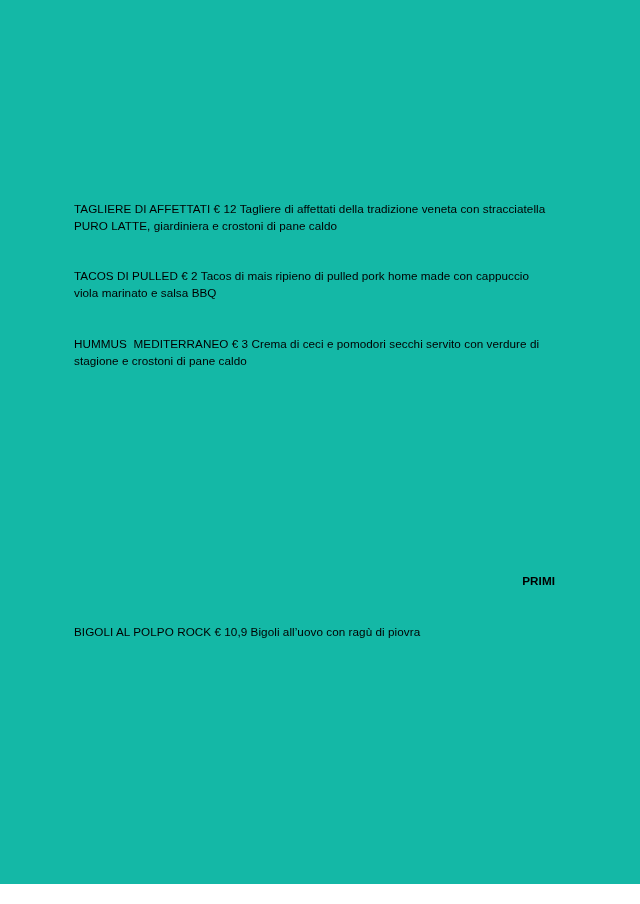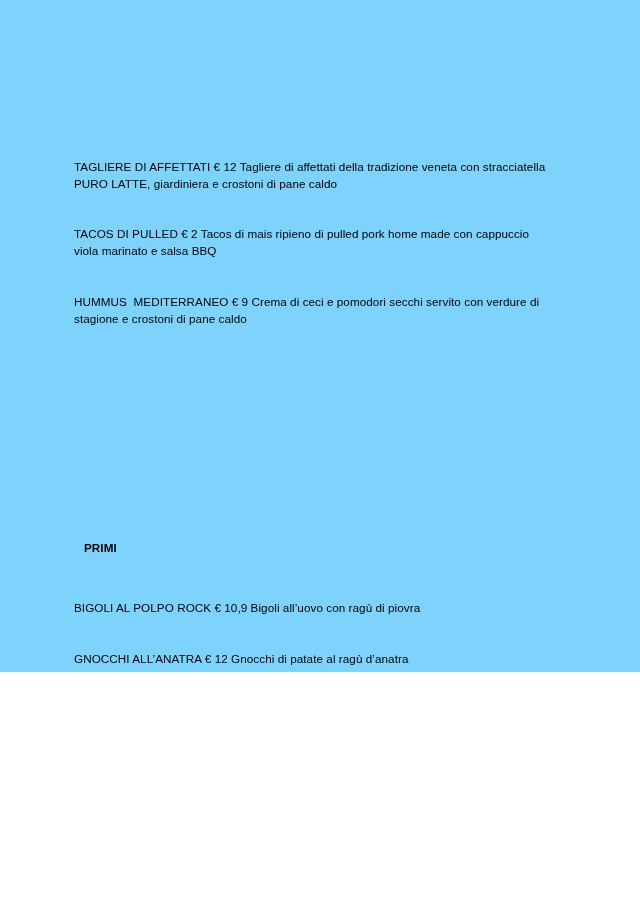--- a/index.html
+++ b/index.html
@@ -10,73 +10,73 @@
   body {
     width: 640px;
     height: 904px;
     font-family: "Liberation Sans", sans-serif;
     color: #000000;
     -webkit-font-smoothing: antialiased;
   }
   .page {
     position: relative;
     width: 640px;
-    height: 672px;
-    background: #7dd3fc;
+    height: 884px;
+    background: #14b8a6;
     box-sizing: border-box;
-    padding: 58px 84px 0 74px;
+    padding: 100px 84px 0 74px;
   }
   .menu-body {
     font-size: 11.7px;
     line-height: 16.85px;
     text-align: left;
     white-space: pre-wrap;
     word-wrap: break-word;
     letter-spacing: 0.005em;
   }
   .section {
     margin: 0;
     padding: 0;
   }
   .section-gap-1 { height: 16.85px; }
   .section-title {
     font-weight: bold;
-    margin: 10px;
+    margin: 1px;
     padding: 0;
     font-size: 11.7px;
     line-height: 16.85px;
+    text-align: right;
   }
   .menu-item {
     margin: 0;
     padding: 0;
     font-size: 11.7px;
     line-height: 16.85px;
     white-space: pre-wrap;
   }
 </style>
 </head>
 <body>
 
 <div class="page">
   <div class="menu-body">
 
     
     <div class="section">
       <p class="menu-item">TAGLIERE DI AFFETTATI € 12 Tagliere di affettati della tradizione veneta con stracciatella PURO LATTE, giardiniera e crostoni di pane caldo</p>
       <p class="menu-item">TACOS DI PULLED € 2 Tacos di mais ripieno di pulled pork home made con cappuccio viola marinato e salsa BBQ</p>
-      <p class="menu-item">HUMMUS  MEDITERRANEO € 9 Crema di ceci e pomodori secchi servito con verdure di stagione e crostoni di pane caldo</p>
+      <p class="menu-item">HUMMUS  MEDITERRANEO € 3 Crema di ceci e pomodori secchi servito con verdure di stagione e crostoni di pane caldo</p>
     </div>
 
     <div class="section-gap-1"></div>
 
     
     <div class="section">
       <p class="section-title">PRIMI</p>
       <p class="menu-item">BIGOLI AL POLPO ROCK € 10,9 Bigoli all’uovo con ragù di piovra</p>
-      <p class="menu-item">GNOCCHI ALL’ANATRA € 12 Gnocchi di patate al ragù d’anatra</p>
     </div>
 
     <div class="section-gap-1"></div>
 
     
     
 
     
 
     

